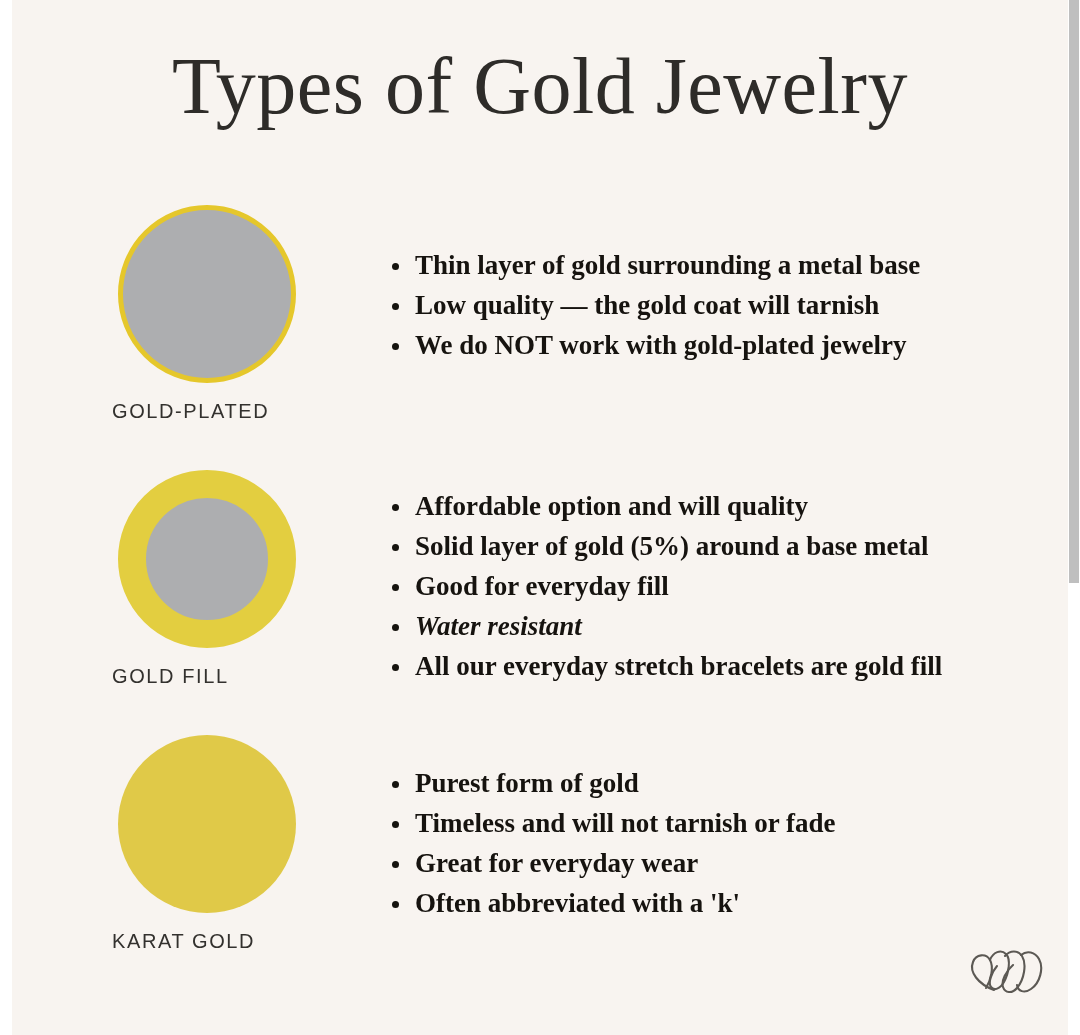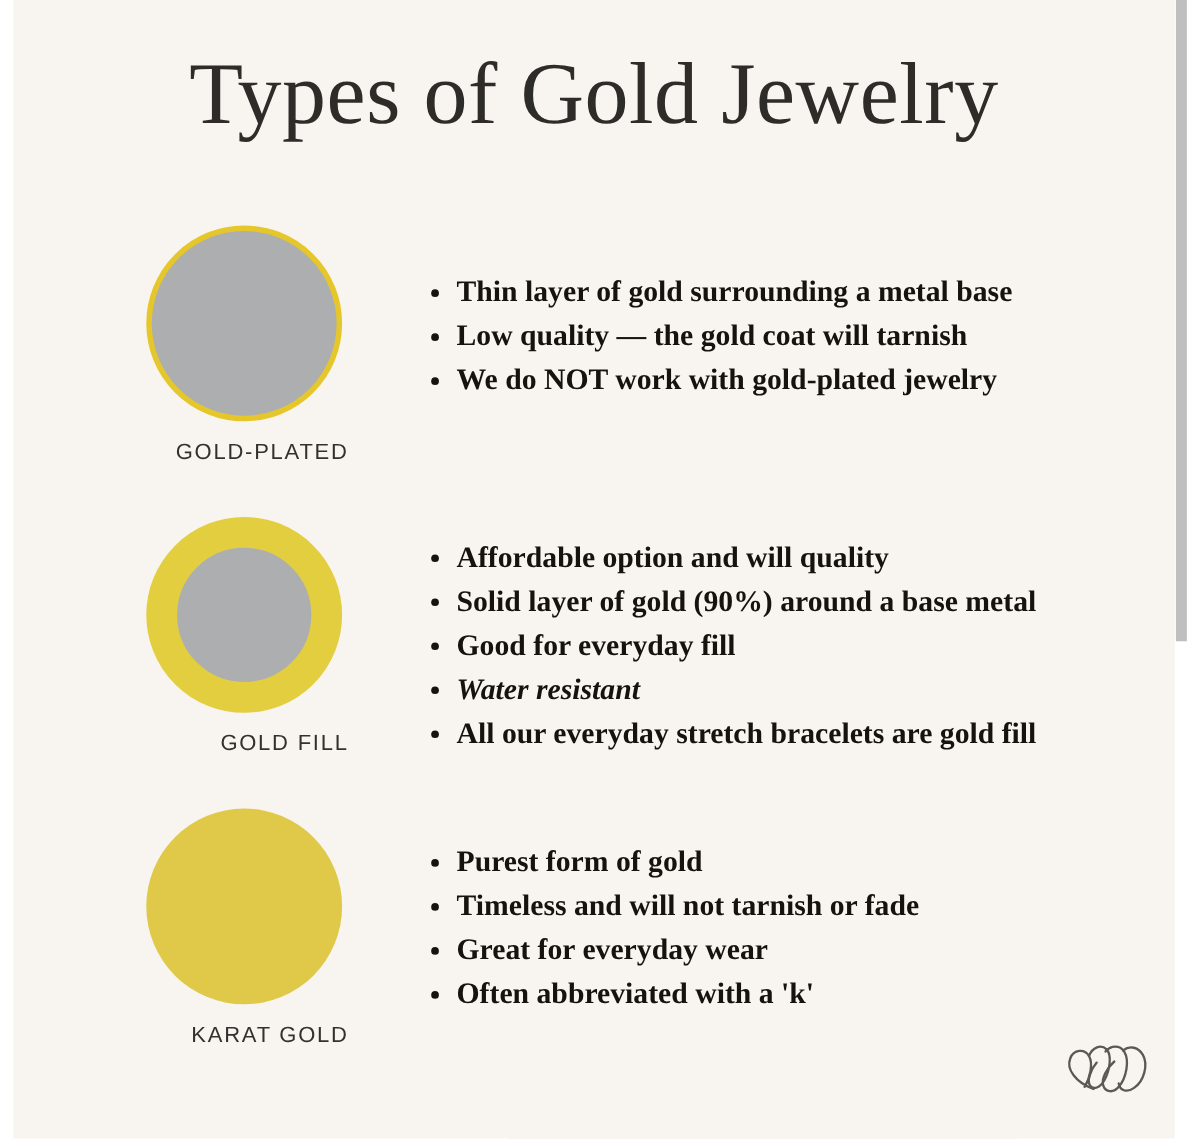--- a/index.html
+++ b/index.html
@@ -74,24 +74,24 @@
     left: 0;
     width: 1056px;
   }
   .row-1 { top: 205px; }
   .row-2 { top: 470px; }
   .row-3 { top: 735px; }
 
   
   .circle-col {
     position: absolute;
-    left: 115px;
+    left: 100px;
     top: 0;
     width: 190px;
-    text-align: right;
+    text-align: left;
   }
   .circle {
     width: 178px;
     height: 178px;
     border-radius: 50%;
     margin: 0 auto;
     box-sizing: border-box;
   }
   .circle.plated {
     background: #adaeb0;
@@ -183,21 +183,21 @@
       </ul>
     </div>
 
     <div class="row row-2">
       <div class="circle-col">
         <div class="circle fill"></div>
         <div class="circle-label">GOLD FILL</div>
       </div>
       <ul class="bullets">
         <li>Affordable option and will quality</li>
-        <li>Solid layer of gold (90%) around a base metal</li>
+        <li>Solid layer of gold (5%) around a base metal</li>
         <li>Good for everyday fill</li>
         <li class="italic">Water resistant</li>
         <li>All our everyday stretch bracelets are gold fill</li>
       </ul>
     </div>
 
     <div class="row row-3">
       <div class="circle-col">
         <div class="circle karat"></div>
         <div class="circle-label">KARAT GOLD</div>

